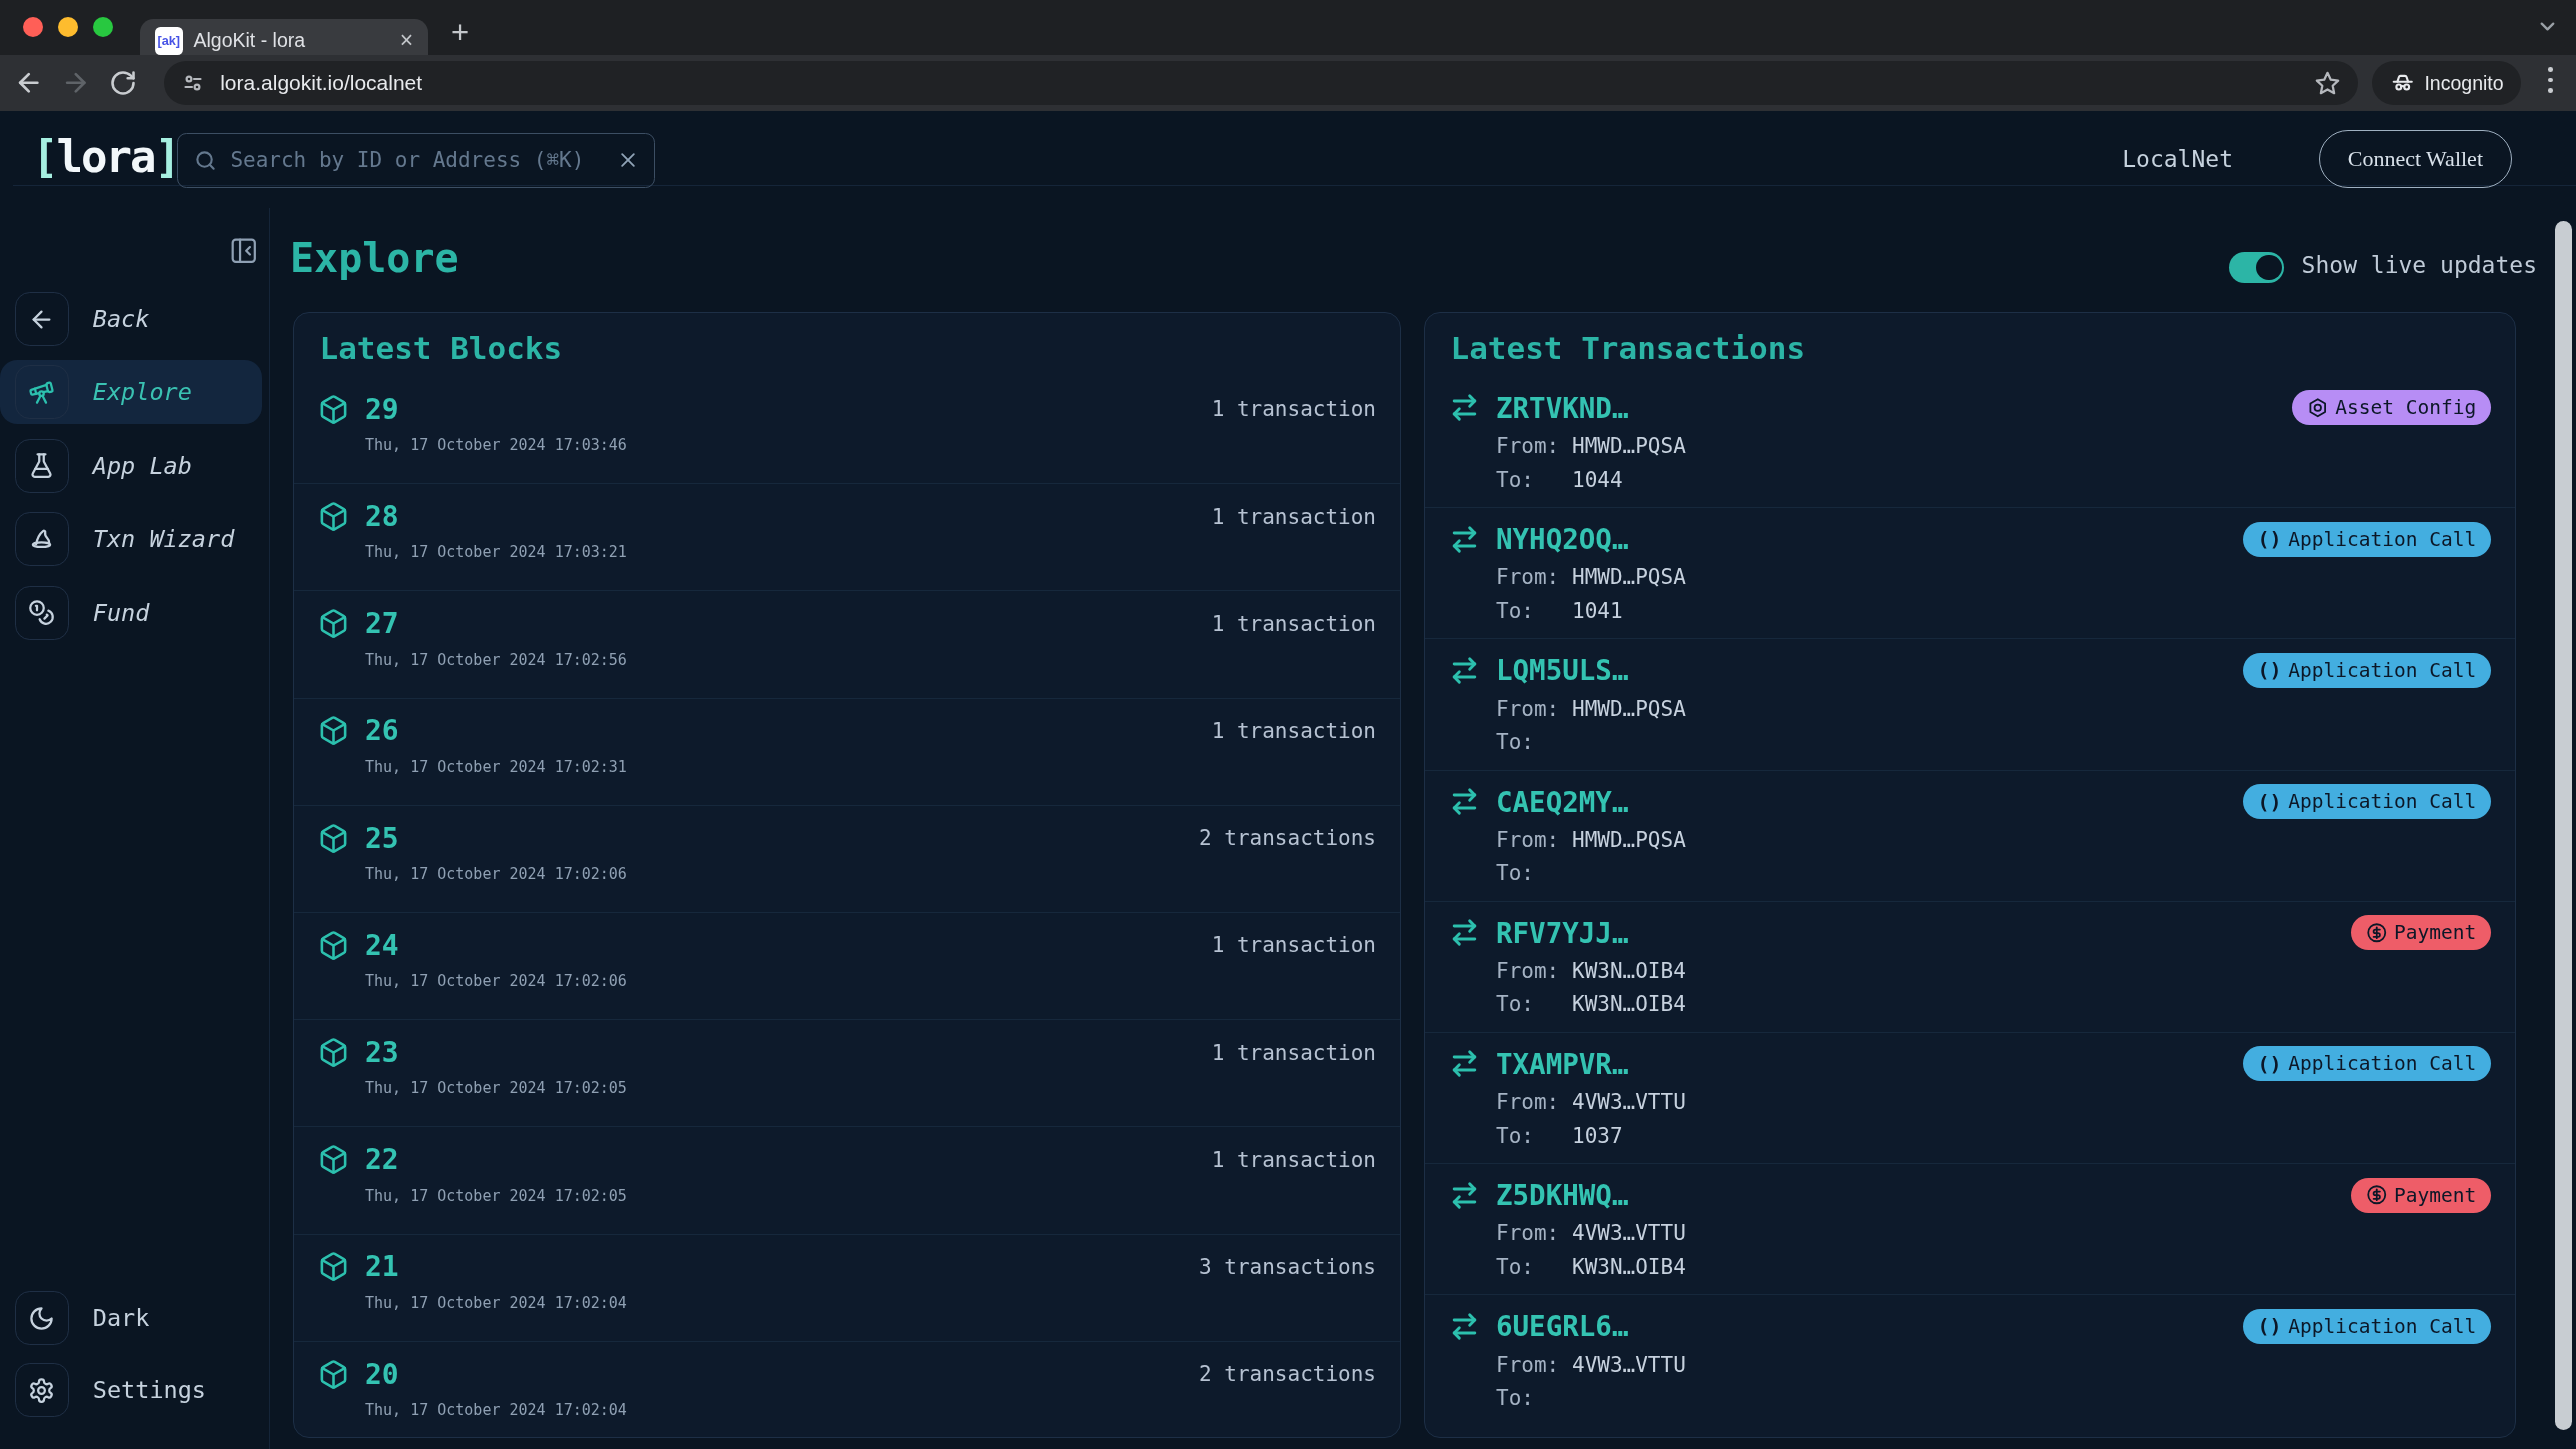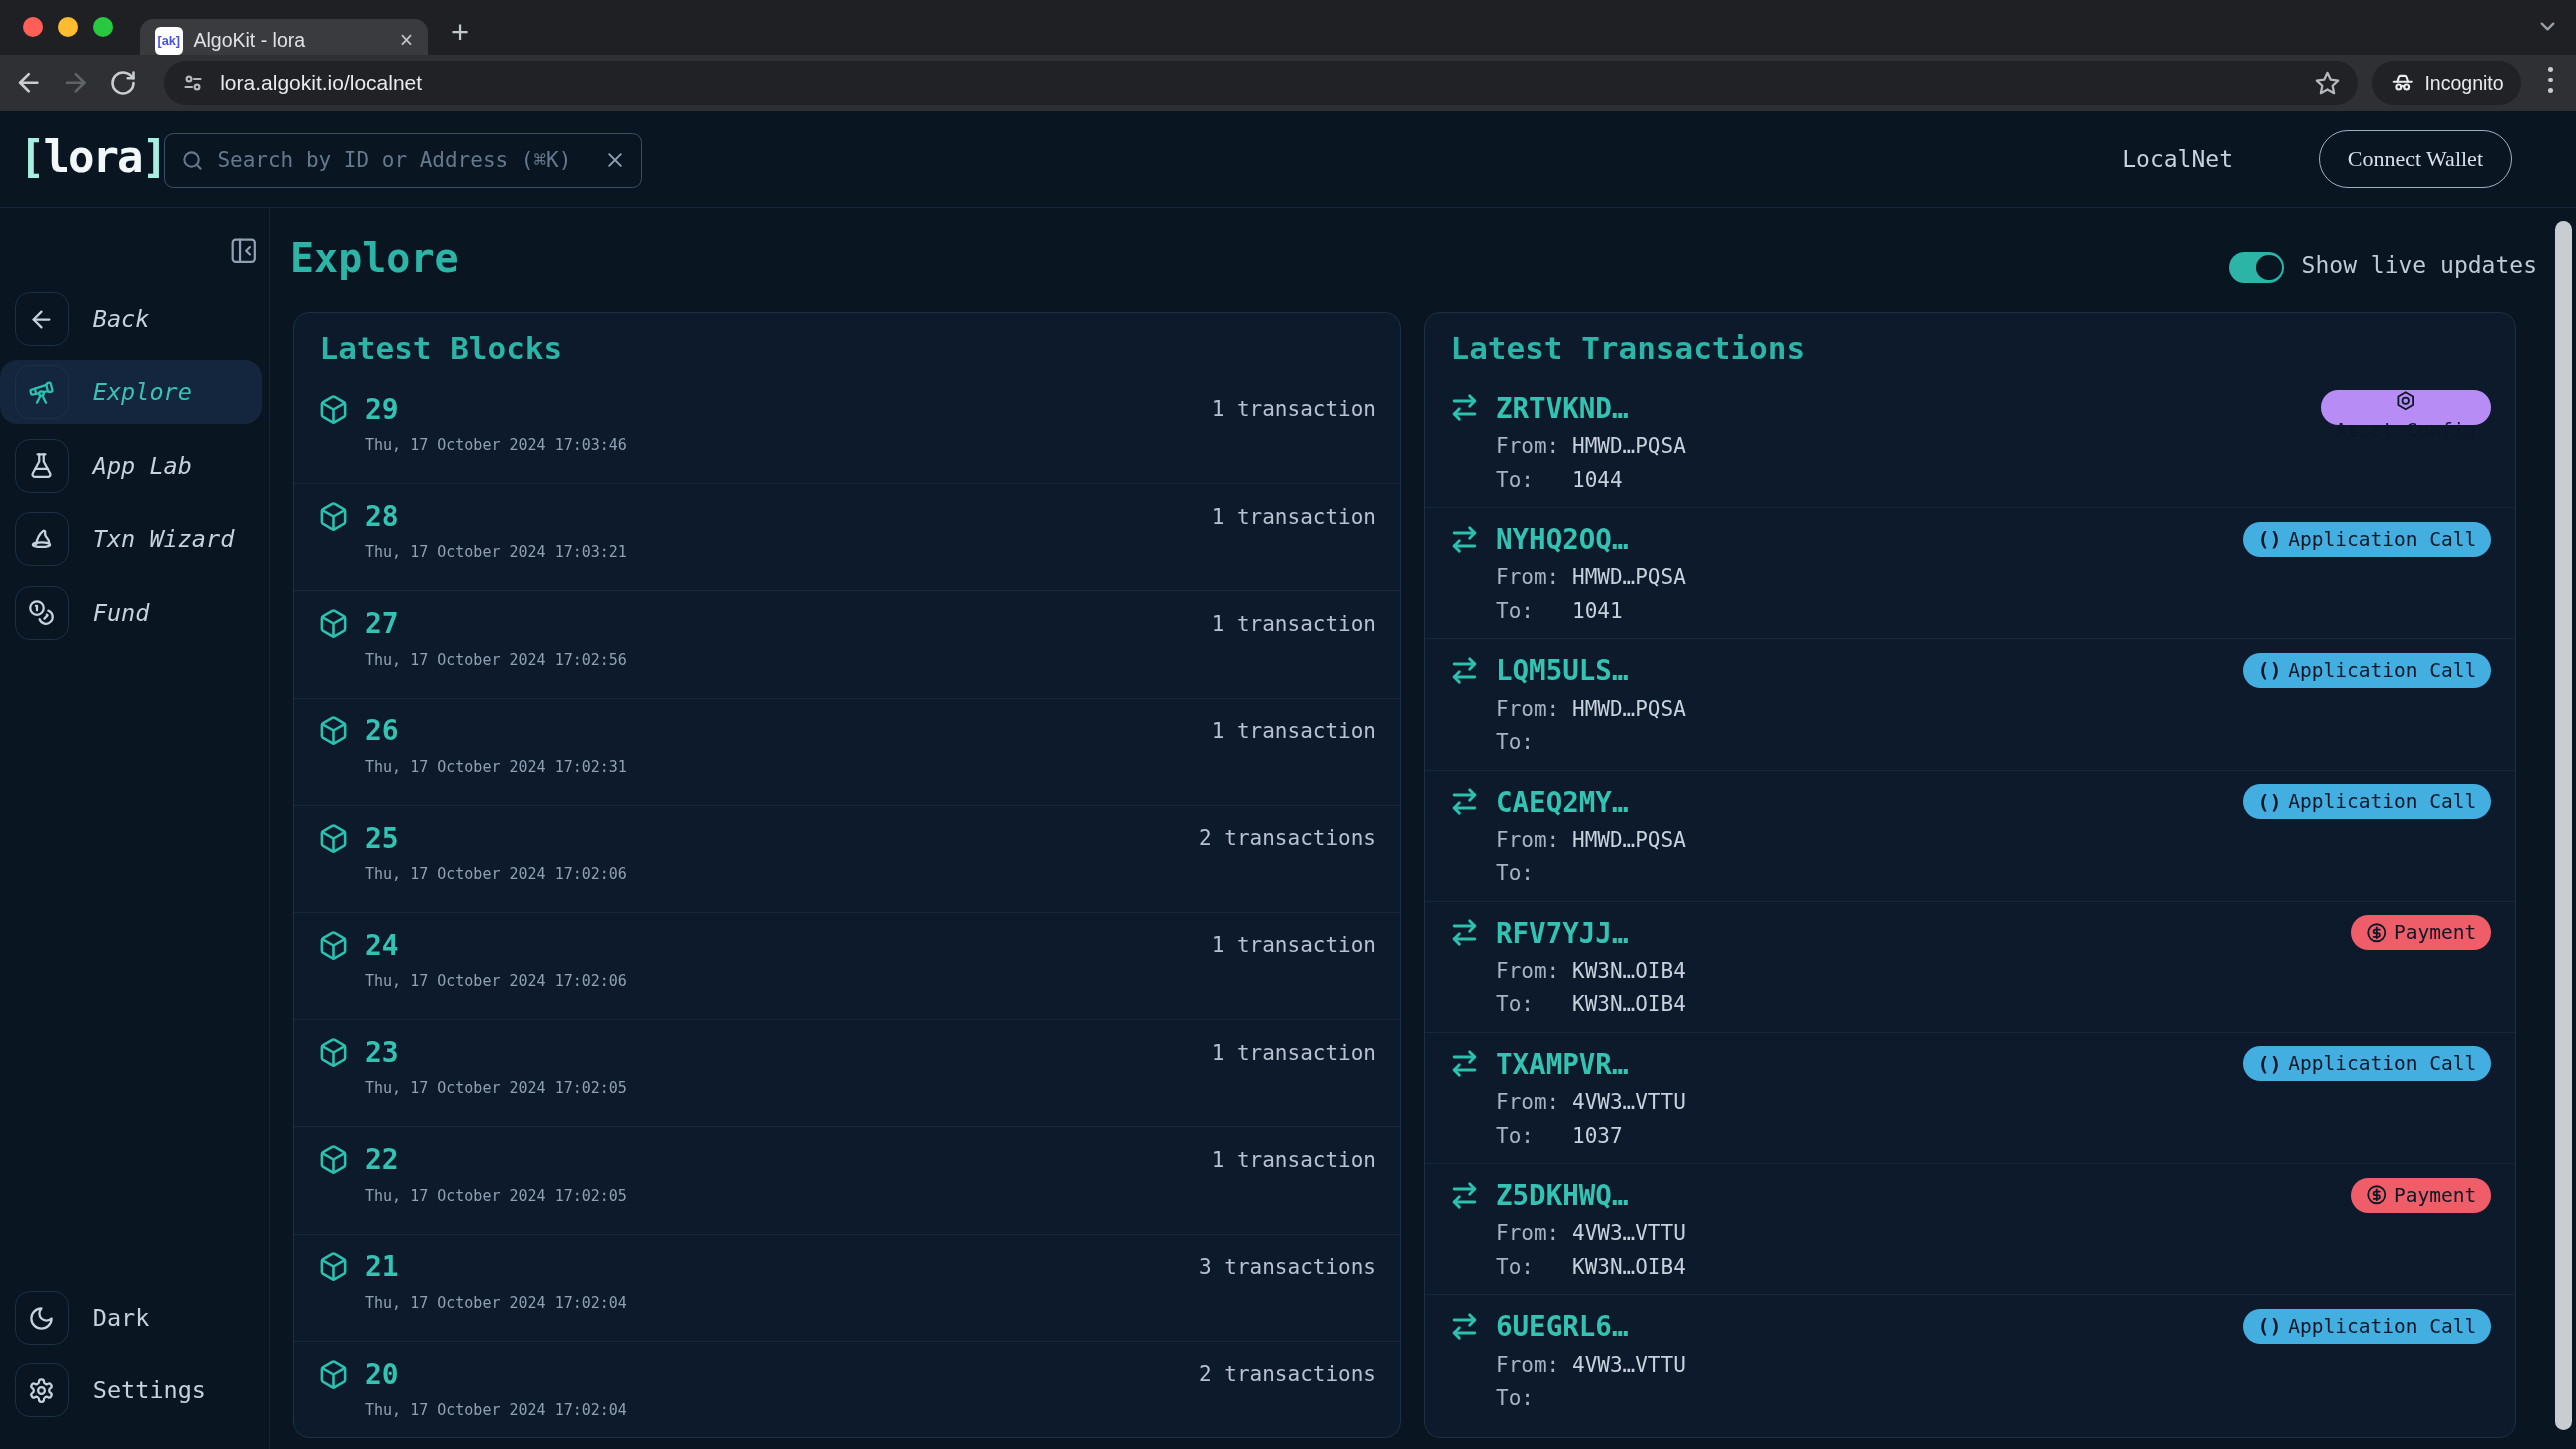--- a/index.html
+++ b/index.html
@@ -31,21 +31,21 @@
   .omnibox { position:absolute; left:164px; top:6px; width:2194px; height:44px; background:#202225;
              border-radius:22px; display:flex; align-items:center; padding:0 17.4px; gap:14.8px; }
   .url { color:#e8eaed; font-size:21px; flex:1; }
   .omni-icon { color:#b5b8bd; display:flex; }
   .incognito-chip { position:absolute; right:55px; top:6px; height:44px; background:#202225; border-radius:22px;
                     display:flex; align-items:center; gap:9.4px; padding:0 17.4px; color:#e8eaed; font-size:19.5px; }
   .menu-dots { position:absolute; right:19px; top:12px; width:13.4px; display:flex; flex-direction:column; gap:6px; align-items:center; }
   .menu-dots i { width:4.7px; height:4.7px; border-radius:50%; background:#c9ccd0; }
 
   
-  .appheader { position:absolute; top:111px; left:0; right:0; height:97px; background:var(--page_bg,#0a1522);
+  .appheader { position:absolute; top:111px; left:13px; right:0; height:75px; background:var(--page_bg,#0a1522);
                border-bottom:1.3px solid #152539; }
   .logo { position:absolute; left:19px; top:20px; font-size:44px; font-weight:bold; letter-spacing:-2px; color:#f2f7fa; }
   .logo .bracket { color:#a6efe1; }
   .searchbox { position:absolute; left:164px; top:21.5px; width:478px; height:55px; border:1.3px solid #3c4e63;
                border-radius:9.4px; display:flex; align-items:center; padding:0 16px; gap:13.4px; background:transparent; }
   .searchbox input { flex:1; background:transparent; border:none; outline:none; color:#8fa2b6;
                      font-family:inherit; font-size:21px; }
   .searchbox input::placeholder { color:#64788e; }
   .search-icon { color:#64788e; display:flex; }
   .search-clear { color:#8fa2b6; display:flex; }
@@ -86,21 +86,21 @@
   .row-head { height:35px; display:flex; align-items:center; gap:16px; }
   .cube-icon, .swap-icon { color:#2cc0ae; display:flex; flex:none; }
   .block-num { font-size:28px; font-weight:bold; color:#34c3b2; }
   .block-count { margin-left:auto; font-size:21px; color:#b6c2d2; }
   .block-date { margin:9.4px 0 0 47px; font-size:15px; color:#8fa0b3; height:24px; }
 
   .txn-row { padding:13.4px 24px 14.8px; }
   .txn-id { font-size:27.5px; font-weight:bold; color:#34c3b2; }
   .badge { margin-left:auto; height:35px; border-radius:17.4px; padding:0 14.8px; display:inline-flex;
            align-items:center; gap:6.7px; font-size:19.5px; color:#0c1727; }
-  .badge-asset { background:var(--badge_asset_config,#b78df5);flex-direction:column; }
+  .badge-asset { background:var(--badge_asset_config,#b78df5); }
   .badge-app   { background:var(--badge_app_call,#43aee0); }
   .badge-pay   { background:var(--badge_payment,#ee5d68); }
   .badge .bi { display:none; align-items:center; }
   .badge-asset .bi-asset { display:flex; }
   .badge-app .bi-app { display:flex; font-size:20px; font-weight:bold; }
   .badge-pay .bi-pay { display:flex; }
   .kv { display:flex; margin:8px 0 0 47px; font-size:21px; height:25.5px; align-items:center; }
   .kv-label { width:76px; color:#a5b3c4; flex:none; }
   .kv-value { color:#c6d1de; }
 

